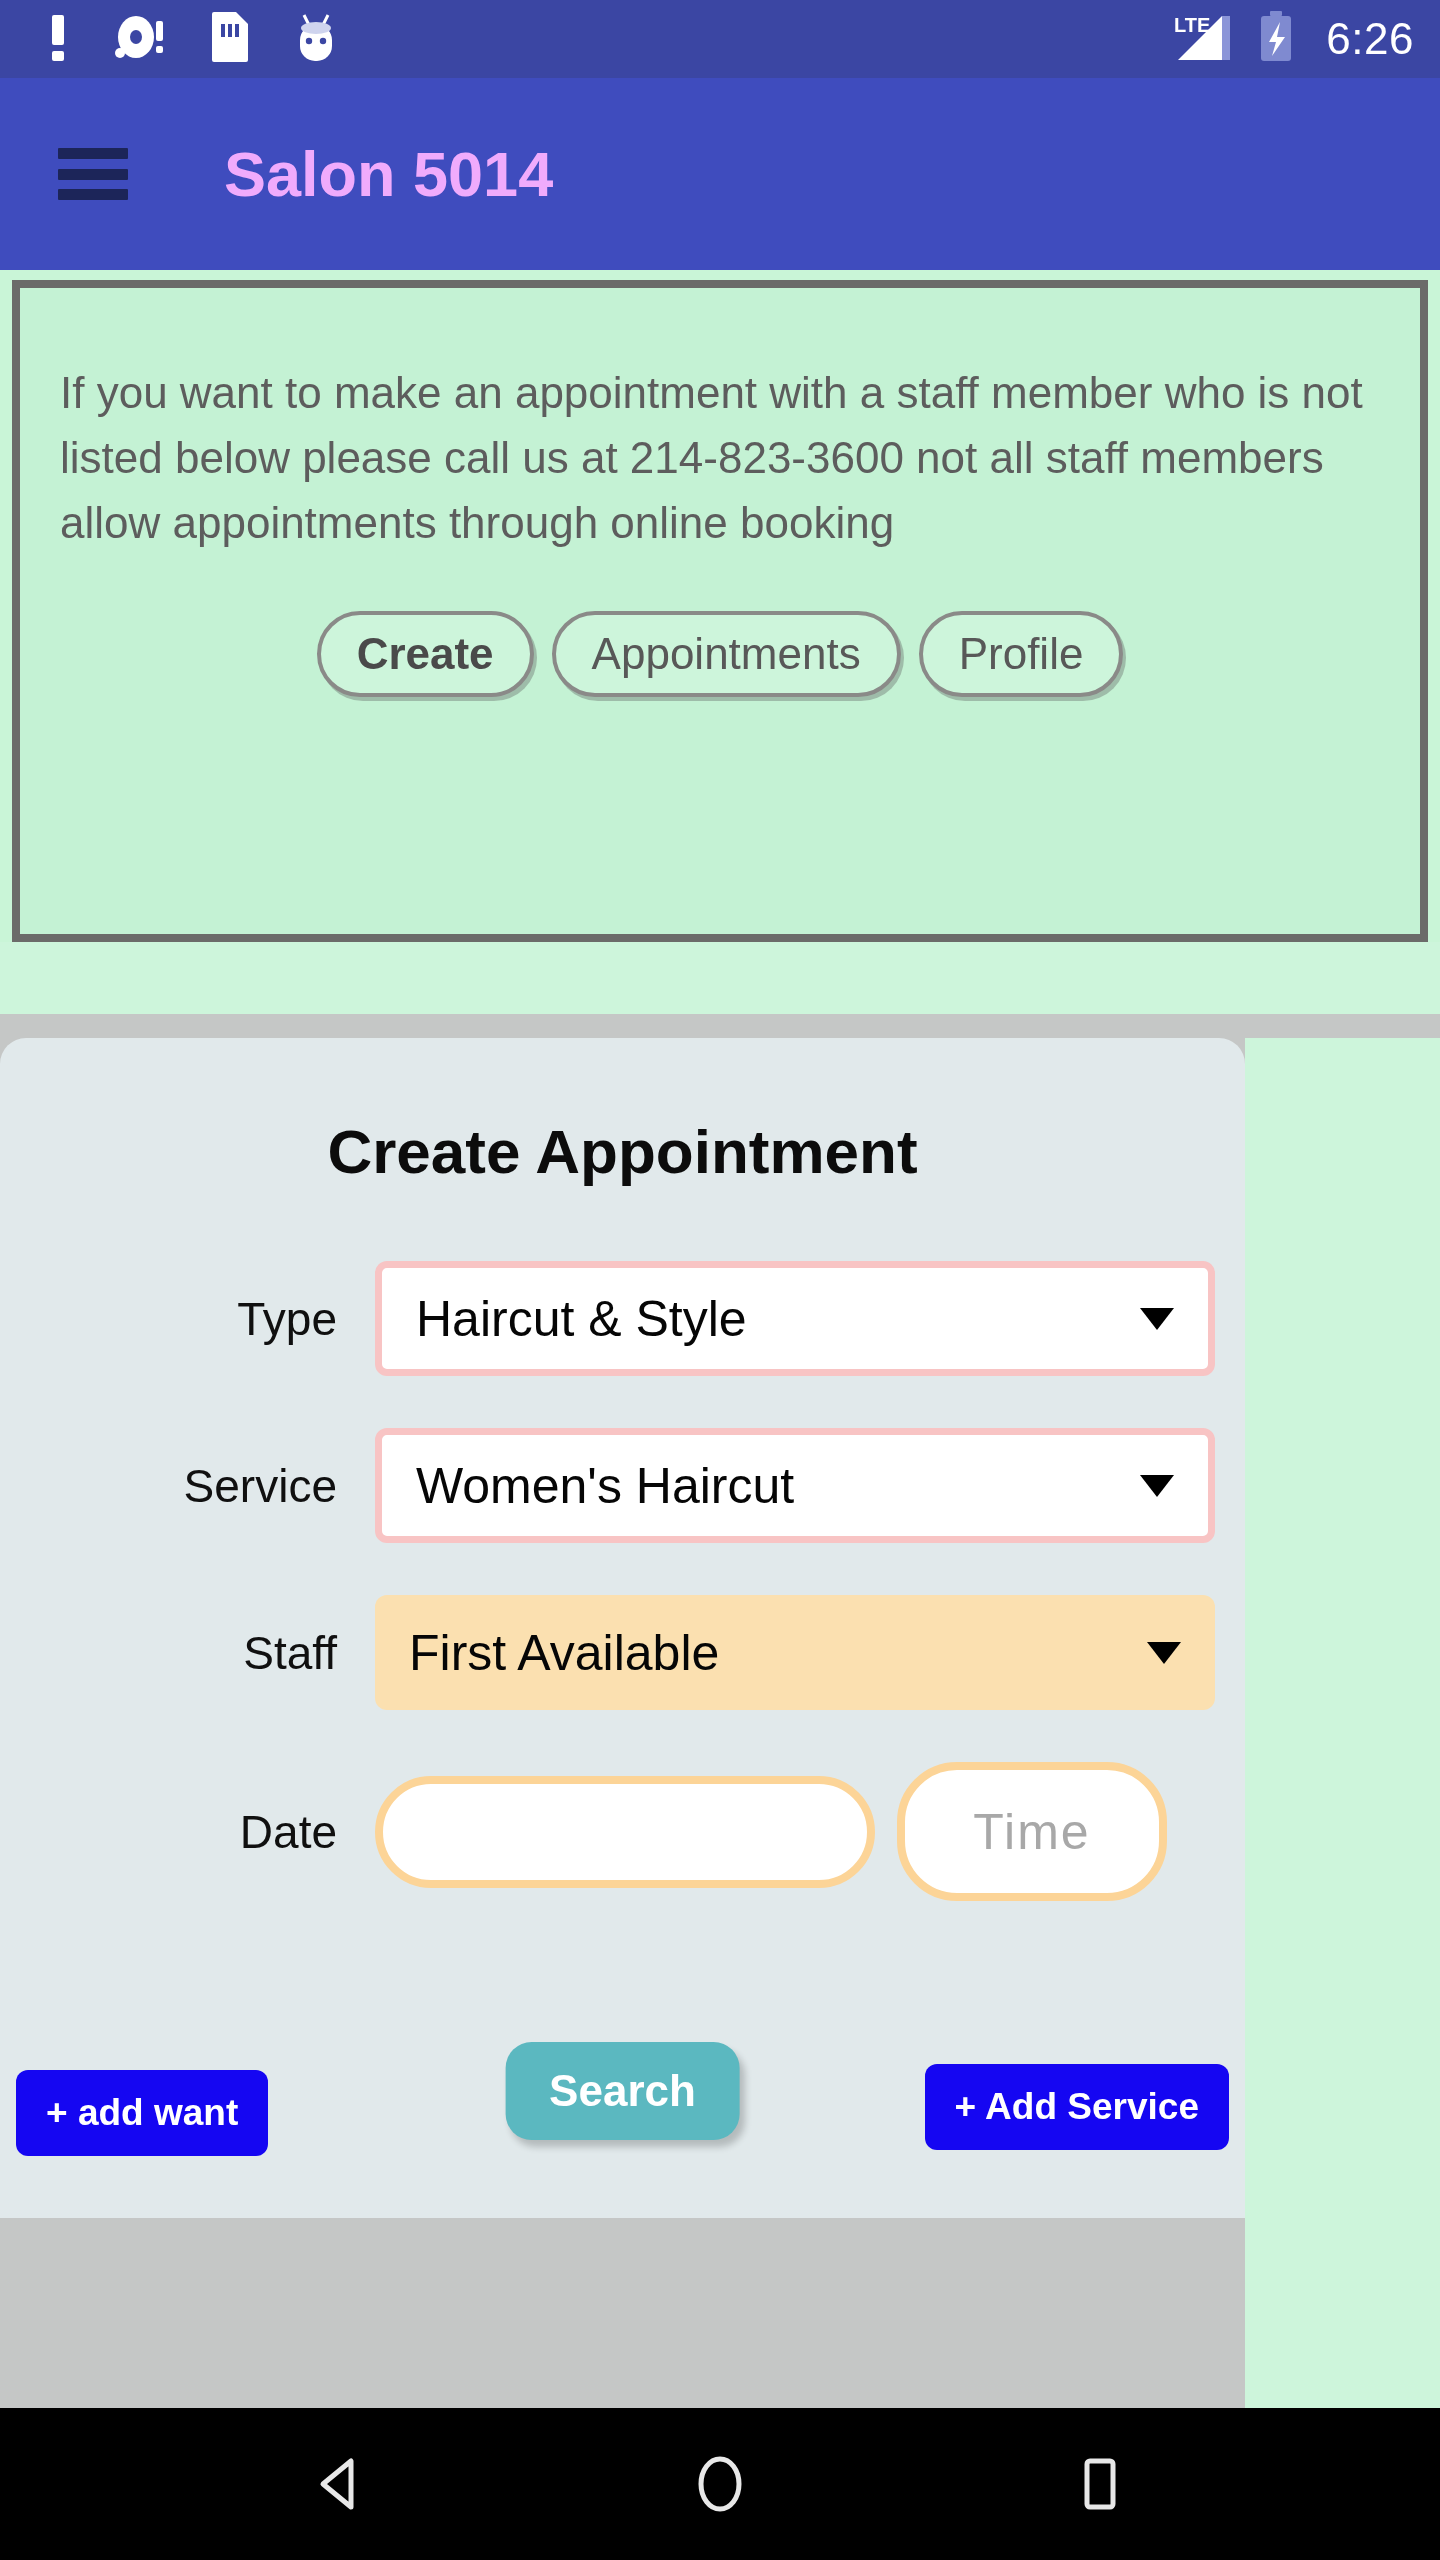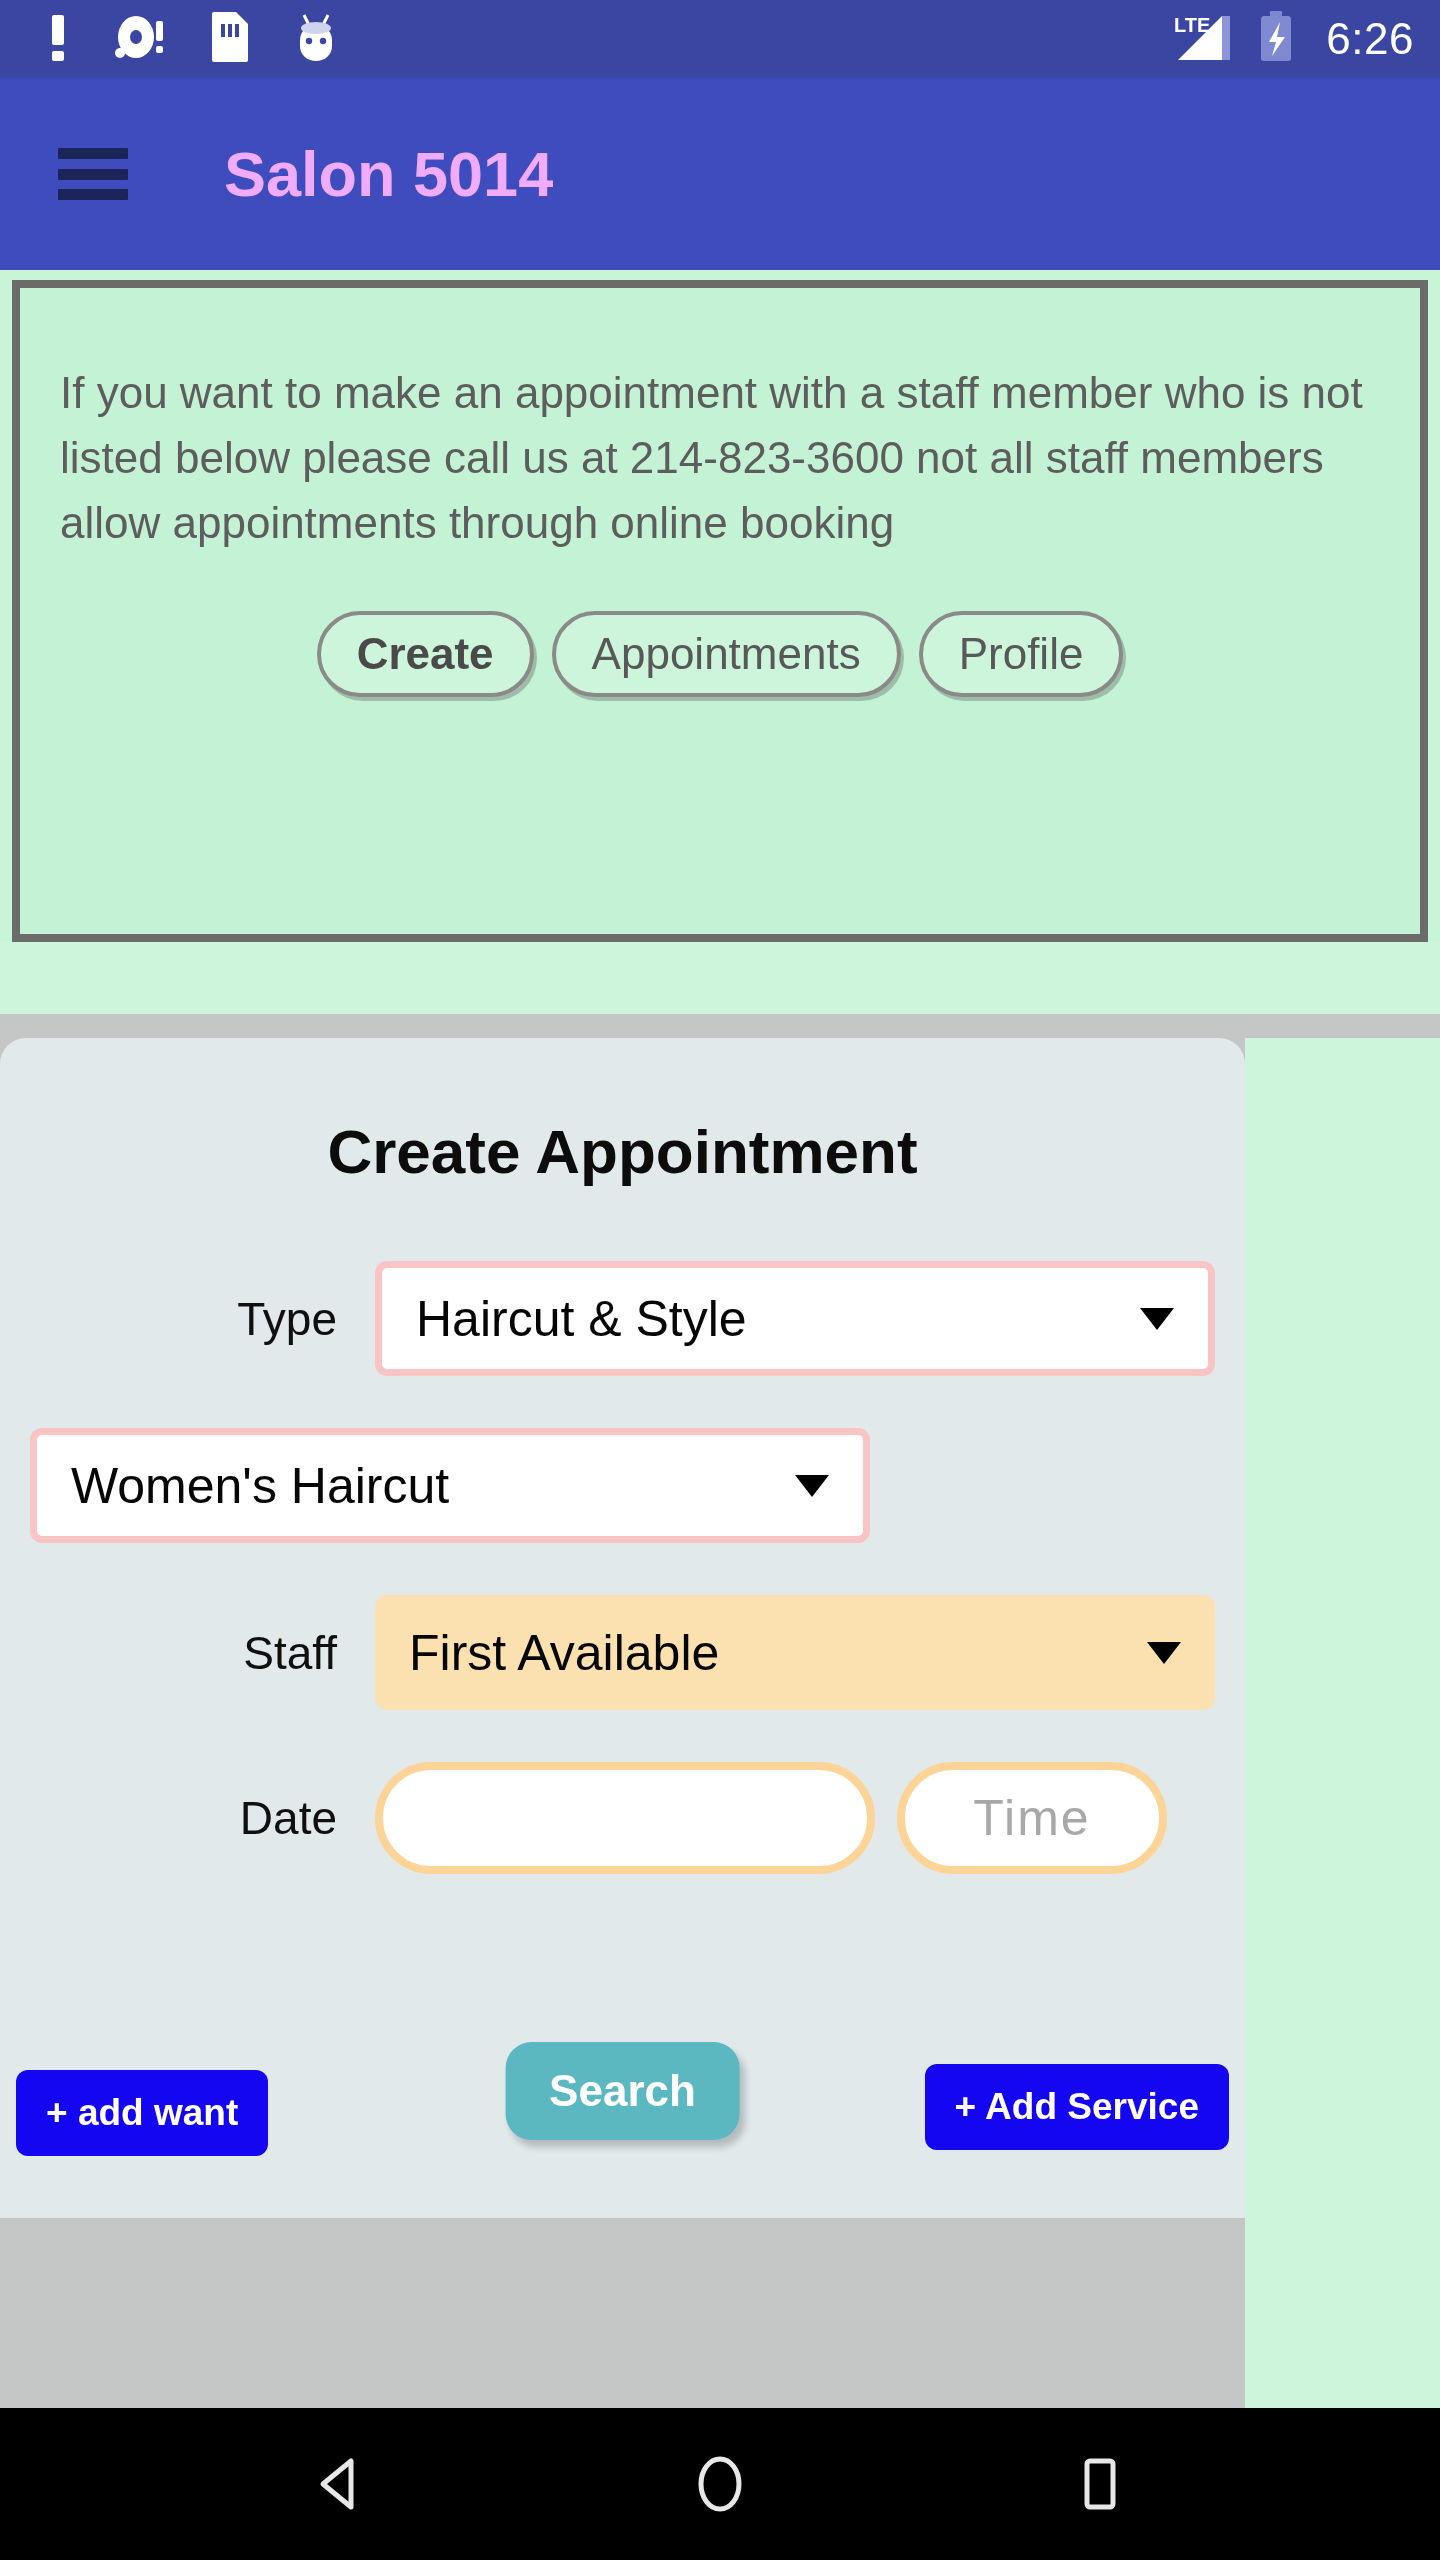--- a/index.html
+++ b/index.html
@@ -210,21 +210,21 @@
   .date-row .date-input {
     width: 500px;
     height: 112px;
     background: #ffffff;
     border: 8px solid #fcd497;
     border-radius: 60px;
     cursor: text;
   }
   .date-row .time-input {
     width: 270px;
-    height: 112px;
+    height: 139px;
     background: #ffffff;
     border: 8px solid #fcd497;
     border-radius: 60px;
     margin-left: 22px;
     display: flex;
     align-items: center;
     justify-content: center;
     font-size: 50px;
     color: #a8a8a8;
     letter-spacing: 2px;
@@ -386,20 +386,21 @@
 
         <div class="form-row">
           <div class="row-label">Type</div>
           <div class="select-box pink">
             <span>Haircut &amp; Style</span>
             <span class="caret"></span>
           </div>
         </div>
 
         <div class="form-row">
+          <div class="row-label">Service</div>
           <div class="select-box pink">
             <span>Women's Haircut</span>
             <span class="caret"></span>
           </div>
         </div>
 
         <div class="form-row">
           <div class="row-label">Staff</div>
           <div class="select-box peach">
             <span>First Available</span>

